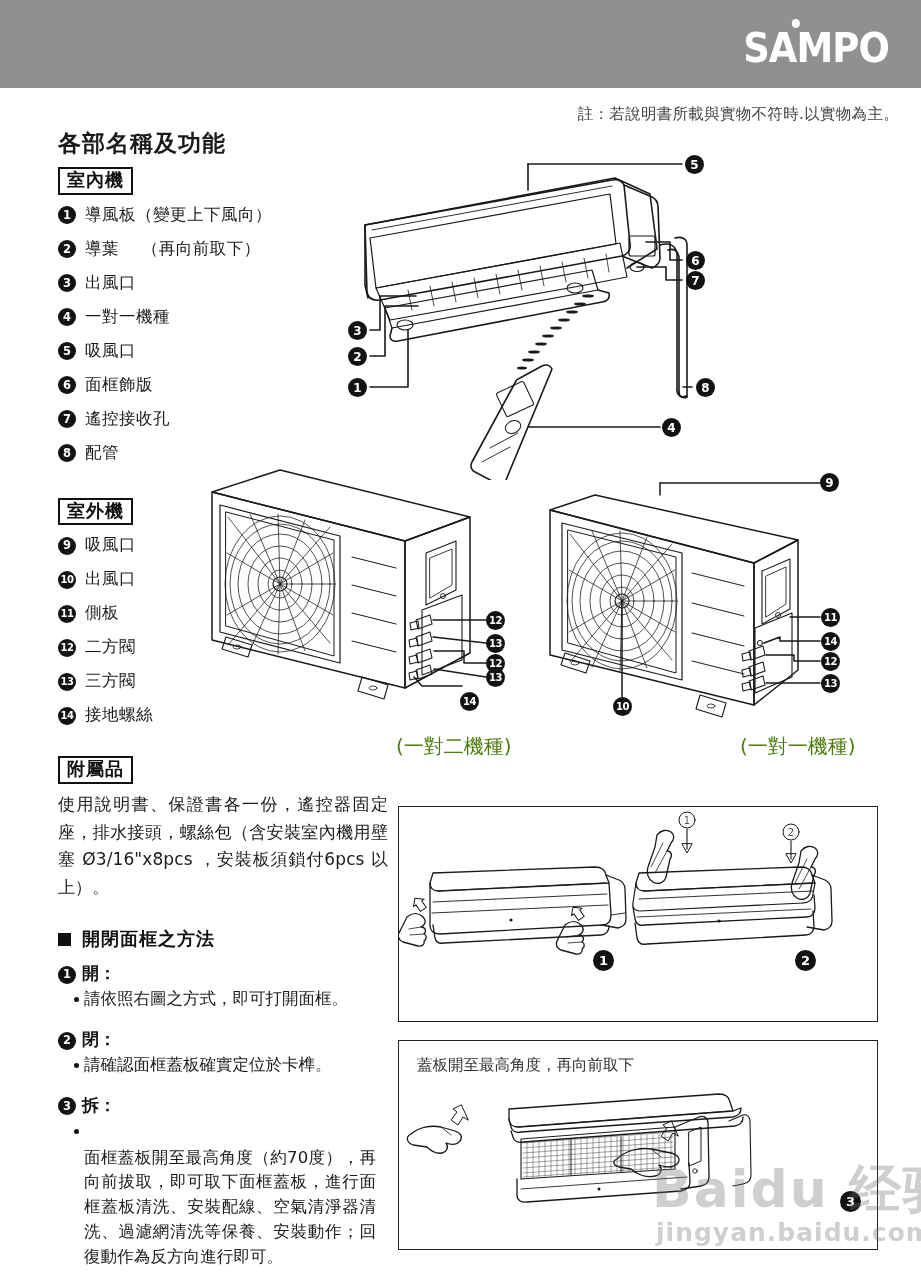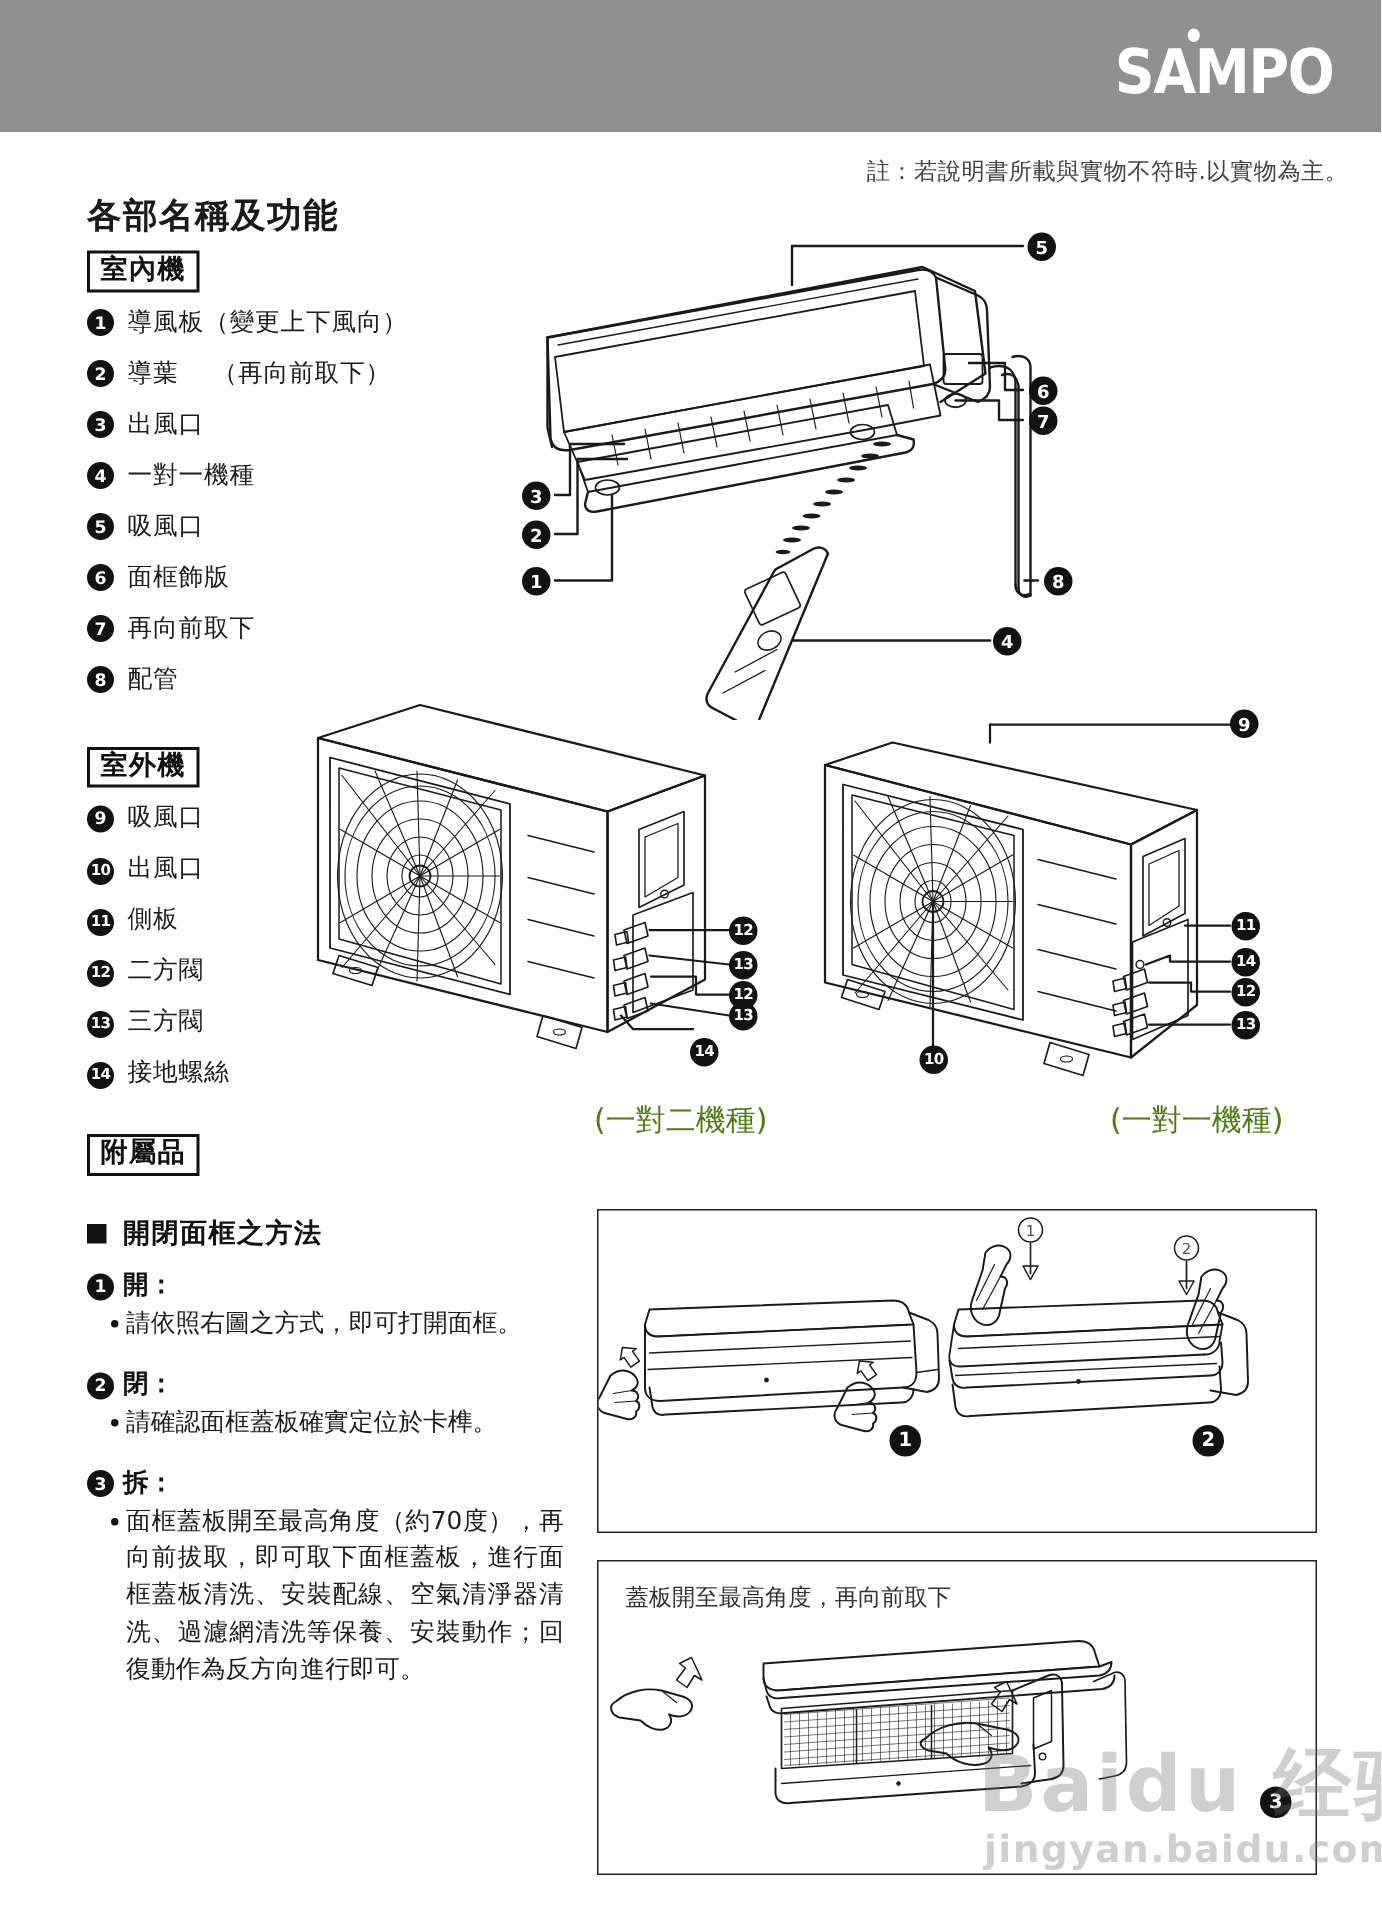--- a/index.html
+++ b/index.html
@@ -265,21 +265,21 @@
       <div class="part-row">
         <span class="num-badge">5</span>
         <span class="part-label">吸風口</span>
       </div>
       <div class="part-row">
         <span class="num-badge">6</span>
         <span class="part-label">面框飾版</span>
       </div>
       <div class="part-row">
         <span class="num-badge">7</span>
-        <span class="part-label">再向前取下</span>
+        <span class="part-label">遙控接收孔</span>
       </div>
       <div class="part-row">
         <span class="num-badge">8</span>
         <span class="part-label">配管</span>
       </div>
     </div>
 
     <div style="height:22px"></div>
 
     <div class="boxed-label">室外機</div>
@@ -307,20 +307,21 @@
       </div>
       <div class="part-row">
         <span class="num-badge wide">14</span>
         <span class="part-label">接地螺絲</span>
       </div>
     </div>
 
     
     <div class="accessories-box">
       <div class="boxed-label">附屬品</div>
+      <div class="accessories-text justified">使用說明書、保證書各一份，遙控器固定座，排水接頭，螺絲包（含安裝室內機用壁塞 Ø3/16"x8pcs ，安裝板須鎖付6pcs 以上）。</div>
     </div>
 
     
     <div class="howto">
       <div class="howto-title">
         <span class="sq-bullet"></span>
         <span>開閉面框之方法</span>
       </div>
 
       <div class="step">
@@ -350,21 +351,21 @@
       </div>
 
       <div class="step" style="margin-top:16px;">
         <div class="step-head">
           <span class="num-badge">3</span>
           <span>拆：</span>
         </div>
         <div class="step-body">
           <div class="li">
             <span class="dot-bullet"></span>
-            <span class="justified" style="width:292px;display:block;">面框蓋板開至最高角度（約70度），再向前拔取，即可取下面框蓋板，進行面框蓋板清洗、安裝配線、空氣清淨器清洗、過濾網清洗等保養、安裝動作；回復動作為反方向進行即可。</span>
+            <span class="justified" style="width:292px;display:block;margin-top:27px;">面框蓋板開至最高角度（約70度），再向前拔取，即可取下面框蓋板，進行面框蓋板清洗、安裝配線、空氣清淨器清洗、過濾網清洗等保養、安裝動作；回復動作為反方向進行即可。</span>
           </div>
         </div>
       </div>
     </div>
   </div>
 
   <div class="fig" style="left:330px; top:150px; width:590px; height:330px;">
     <svg width="590" height="330" viewBox="0 0 590 330">
       <g fill="none" stroke="#1a1a1a" stroke-width="1.6" stroke-linejoin="round" stroke-linecap="round">
 

